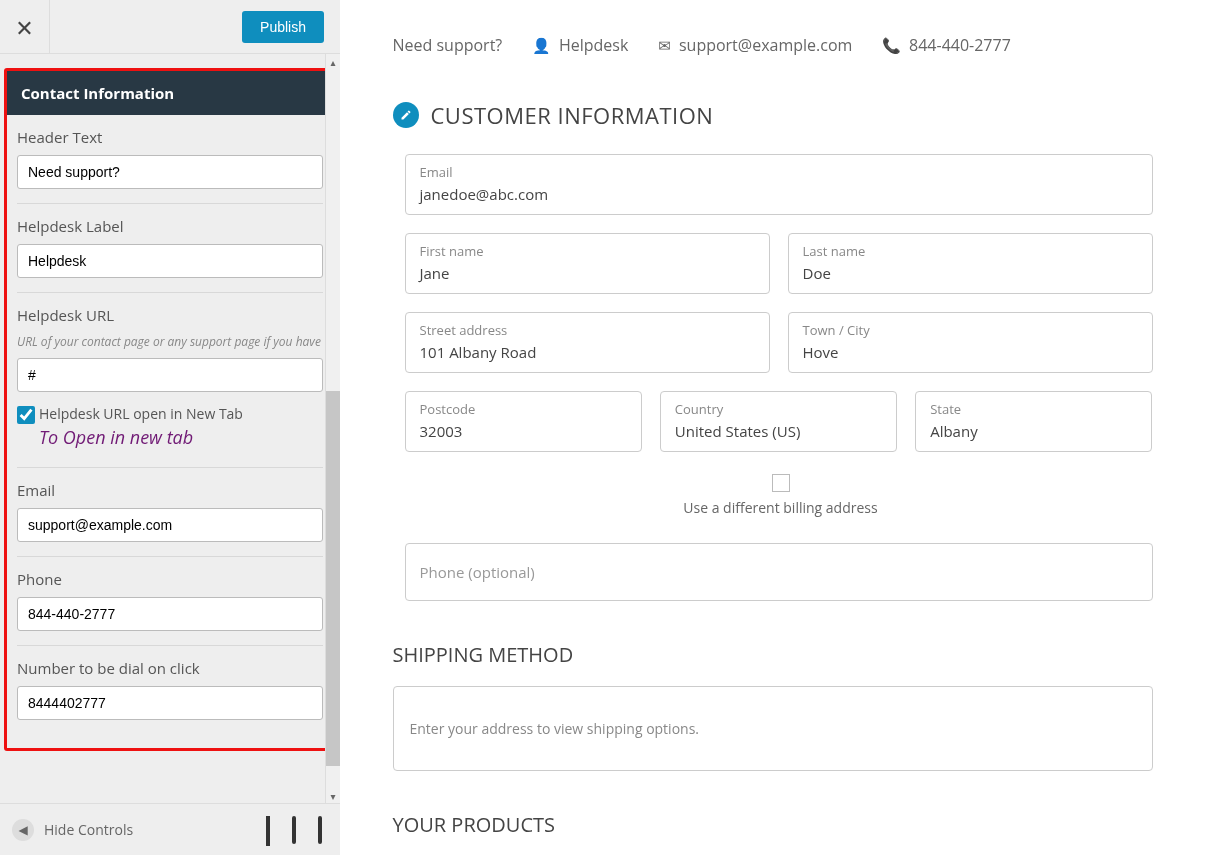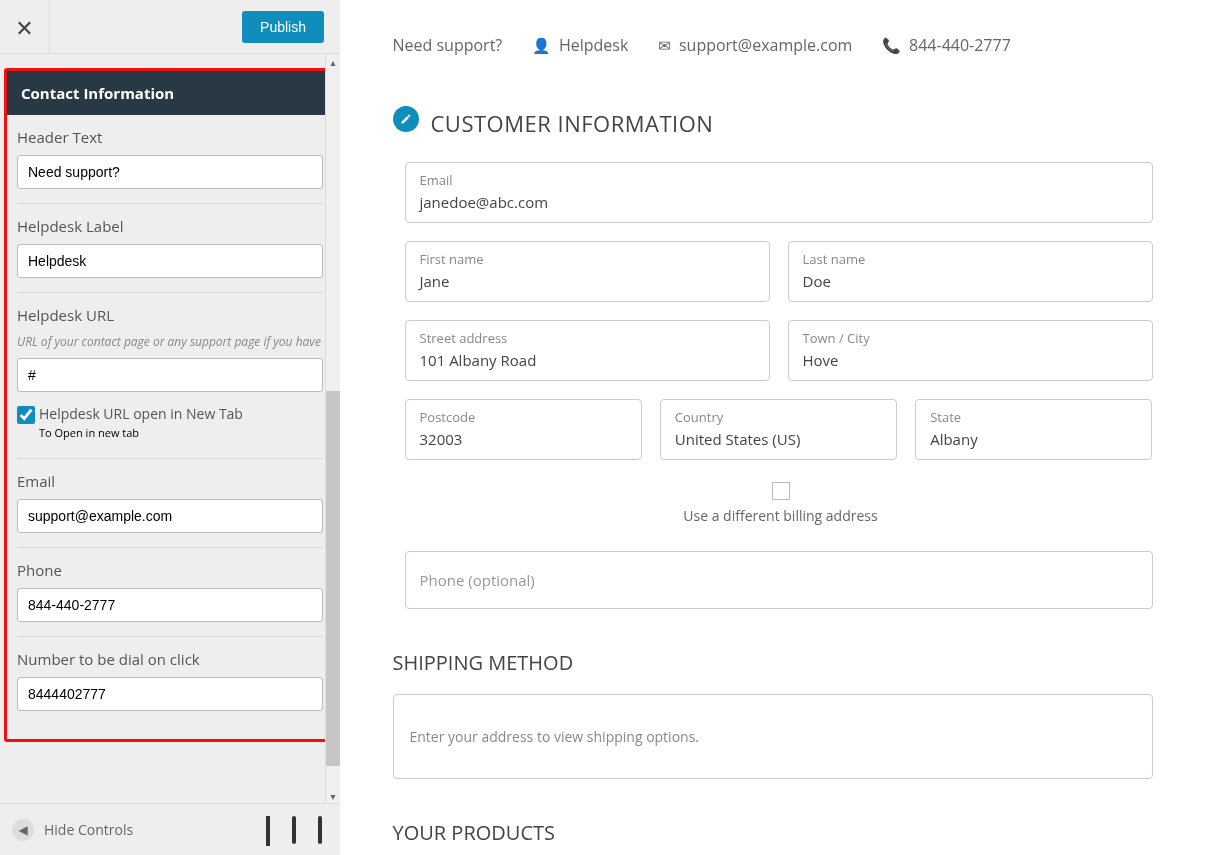--- a/index.html
+++ b/index.html
@@ -17,21 +17,21 @@
 .panel-header { background: #283844; color: #fff; font-weight: 700; font-size: 15px; padding: 12px 14px; }
 .panel-body { padding: 0 10px 14px 10px; }
 .fieldgrp { padding: 12px 0 14px 0; border-bottom: 1px solid #d8d8d8; }
 .fieldgrp:last-child { border-bottom: 0; }
 .fieldlabel { color: #555; font-size: 15px; margin-bottom: 8px; display: block; }
 .fieldhelp { font-style: italic; color: #888; font-size: 12px; margin: 2px 0 8px 0; }
 .textinput { width: 100%; padding: 8px 10px; border: 1px solid #bbb; border-radius: 3px; font-size: 14px; background: #fff; }
 .checkrow { display: flex; align-items: flex-start; gap: 4px; padding: 12px 0 4px 0; }
 .checkrow input[type=checkbox] { width: 18px; height: 18px; margin-top: 2px; accent-color: #0f8ebe; }
 .checkrow .cklabel { color: #555; }
-.checkrow .ckhelp { color: #000000; font-size: 11px; margin-top: 2px; }
+.checkrow .ckhelp { font-style: italic; color: #701a75; font-size: 18px; margin-top: 2px; }
 
 .sidebar-scrollbar { position: absolute; right: 0; top: 54px; bottom: 52px; width: 15px; background: #f0f0f0; border-left: 1px solid #ddd; }
 .sidebar-scroll-thumb { position: absolute; top: 45%; width: 100%; height: 50%; background: #c6c6c6; }
 .sidebar-scroll-arrow { position: absolute; width: 100%; height: 15px; display: flex; align-items: center; justify-content: center; font-size: 10px; color: #666; }
 .sidebar-scroll-arrow.up { top: 0; }
 .sidebar-scroll-arrow.down { bottom: 0; }
 
 .sidebar-footer { height: 52px; border-top: 1px solid #ddd; background: #eee; display: flex; align-items: center; justify-content: space-between; padding: 0 18px 0 12px; }
 .footer-left { display: flex; align-items: center; gap: 10px; color: #666; cursor: pointer; }
 .footer-left .caret { width: 22px; height: 22px; border-radius: 50%; background: #ddd; display: flex; align-items: center; justify-content: center; font-size: 12px; }
@@ -42,21 +42,21 @@
 .device-mobile { width: 11px; height: 18px; border: 2px solid #333; border-radius: 2px; position: relative; }
 
 
 .preview { flex: 1; background: #fff; overflow-y: auto; padding: 30px 30px 0 30px; position: relative; }
 .preview-content { max-width: 760px; margin: 0 auto; }
 .support-bar { display: flex; align-items: center; gap: 30px; color: #666; font-size: 16px; margin-bottom: 40px; padding:4px 0;}
 .support-item { display: flex; align-items: center; gap: 8px; }
 .support-item .glyph { font-size: 15px; }
 
 .section-title { display: flex; align-items: center; gap: 12px; margin-bottom: 24px; }
-.section-title h2 { font-size: 22px; font-weight: 400; color: #444; text-transform: uppercase; letter-spacing: 0.5px; margin-top: 8px;}
+.section-title h2 { font-size: 22px; font-weight: 400; color: #444; text-transform: uppercase; letter-spacing: 0.5px;}
 .edit-dot { width: 26px; height: 26px; border-radius: 50%; background: #0f8ebe; color: #fff; display: flex; align-items: center; justify-content: center; font-size: 12px; }
 
 .form-area { padding-left: 12px; display: flex; flex-direction: column; gap: 18px; margin-bottom: 40px;}
 .row { display: flex; gap: 18px; }
 .row3 { display: flex; gap: 18px; }
 .float-field { flex: 1; border: 1px solid #ccc; border-radius: 4px; padding: 8px 14px 10px 14px; }
 .float-label { font-size: 13px; color: #888; margin-bottom: 3px; display: block; }
 .float-value { font-size: 15px; color: #444; }
 .float-value.placeholder { color: #999; }
 

